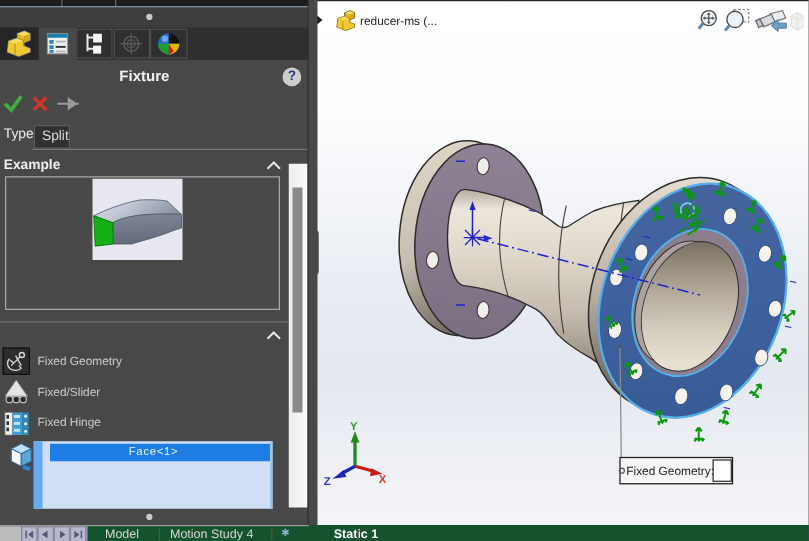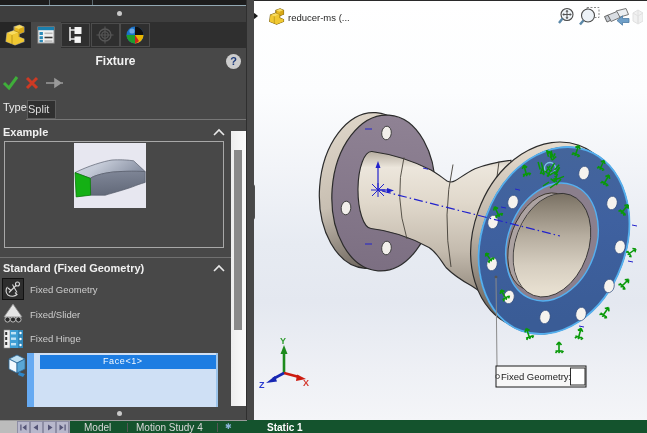--- a/index.html
+++ b/index.html
@@ -261,21 +261,21 @@
   </div>
   <div class="abs" style="left:226px;top:54px;width:15px;height:15px;border-radius:50%;background:#cdcdcd;color:#1d3a7a;font-size:11px;font-weight:bold;text-align:center;line-height:15px;">?</div>
 
   <svg class="abs" style="left:0;top:74px;" width="80" height="20" viewBox="0 0 80 20">
     <path d="M4 9 L9 14 L17 3" stroke="#3fae3a" stroke-width="3" fill="none"></path>
     <path d="M27 4 L37 14 M37 4 L27 14" stroke="#cd3a24" stroke-width="3" fill="none"></path>
     <path d="M46 9 h9 M60.5 9 l-5.5 -3.8 v7.6 Z M60.5 9 h2.5" stroke="#9a9a9a" stroke-width="1.6" fill="#9a9a9a"></path>
   </svg>
 
   <div class="abs" style="left:3px;top:101px;width:24px;height:18px;font-size:11px;color:#ececec;">Type</div>
-  <div class="abs" style="left:27px;top:100px;width:29px;height:19px;background:#303030;border:1px solid #5c5c5c;box-sizing:border-box;color:#dcdcdc;font-size:11px;text-align:left;line-height:17px;">Split</div>
+  <div class="abs" style="left:27px;top:100px;width:29px;height:19px;background:#303030;border:1px solid #5c5c5c;box-sizing:border-box;color:#dcdcdc;font-size:11px;text-align:right;line-height:17px;">Split</div>
   <div class="abs" style="left:26px;top:119px;width:221px;height:1px;background:#777;"></div>
 
   <div class="abs" style="left:231px;top:131px;width:15px;height:275px;background:linear-gradient(to right,#ededed,#fbfbfb);"></div>
   <div class="abs" style="left:234px;top:150px;width:8px;height:180px;background:#8a8a8a;"></div>
 
   <div class="abs" style="left:3px;top:126px;font-size:11px;font-weight:bold;color:#f0f0f0;">Example</div>
   <svg class="abs" style="left:213px;top:128px;" width="12" height="8">
       <path d="M1 7 L6 2 L11 7" stroke="#e8e8e8" stroke-width="1.6" fill="none"></path>
     </svg>
   <div class="abs" style="left:4px;top:141px;width:220px;height:107px;border:1px solid #a8a8a8;box-sizing:border-box;"></div>
@@ -292,21 +292,20 @@
         <stop offset="1" stop-color="#636a7a"></stop>
       </linearGradient>
     </defs>
     <path d="M1,29.6 C 14,23 30,18.2 38,17 C 46,16.6 52,16.9 55.4,17.3 L 59.6,17.8 L 71.2,28.6 C 55,28 40,28.6 36.3,29.4 C 28,30.5 20,32.8 16.3,35.3 Z" fill="url(#slabtop)" stroke="#5b6170" stroke-width="0.7"></path>
     <path d="M16.3,35.3 C 20,32.8 28,30.5 36.3,29.4 C 45,28.3 60,27.8 71.2,28.6 L 71.2,39.4 C 66,41 63,42 61.2,42.8 C 55,45.5 40,49.5 31.3,52.2 L 16.6,52.2 Z" fill="url(#slabfront)" stroke="#565c6a" stroke-width="0.7"></path>
     <path d="M1,29.6 L16.3,35.3 L16.6,52.2 L2.2,53.9 Z" fill="#14b014" stroke="#0d7a0d" stroke-width="0.8"></path>
   </svg>
 
   <div class="abs" style="left:0;top:257px;width:231px;height:1px;background:#707070;"></div>
 
-  <div class="abs" style="left:3px;top:262px;font-size:11px;font-weight:bold;color:#f0f0f0;">Standard (Fixed Geometry)</div>
   <svg class="abs" style="left:213px;top:264px;" width="12" height="8">
       <path d="M1 7 L6 2 L11 7" stroke="#e8e8e8" stroke-width="1.6" fill="none"></path>
     </svg>
 
   <div class="abs" style="left:2px;top:278px;width:22px;height:22px;background:#2d2d2d;border:1px solid #111;box-sizing:border-box;"></div>
   <svg class="abs" style="left:4px;top:280px;" width="18" height="18" viewBox="0 0 18 18">
     <g stroke="#d8d8d8" stroke-width="1.1" fill="none">
       <circle cx="13.5" cy="4" r="2"></circle>
       <path d="M12 5.5 L5 12.5"></path>
       <path d="M8.5 4.5 l4.5 8"></path>

